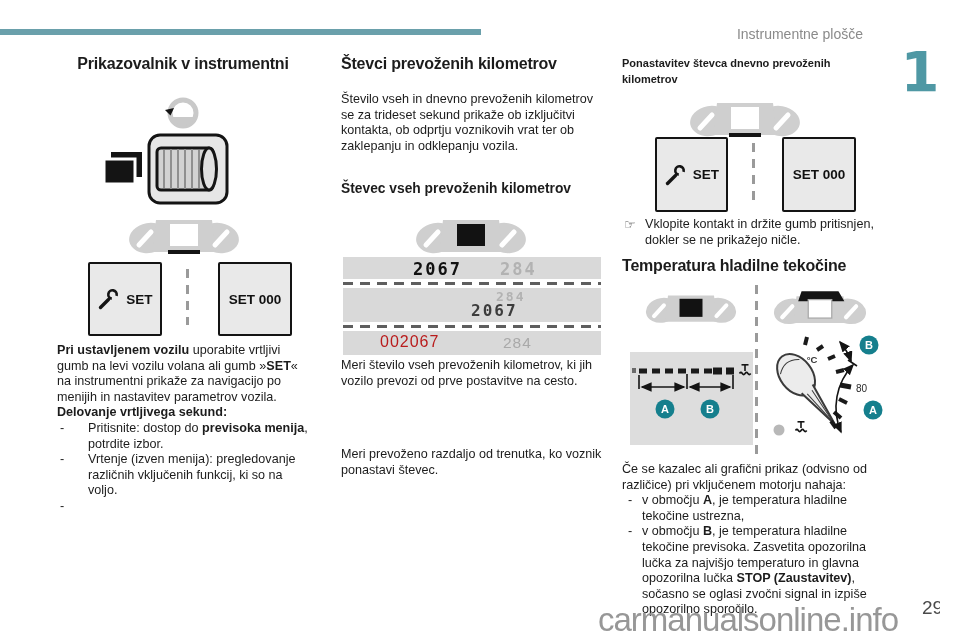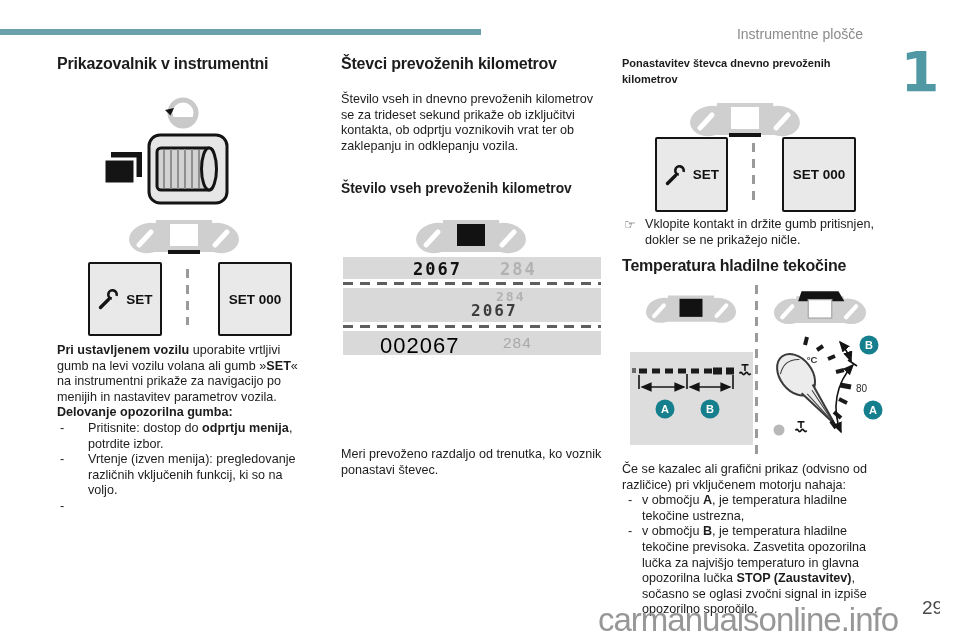--- a/index.html
+++ b/index.html
@@ -46,21 +46,21 @@
 </head>
 <body>
 
 <div id="page">
 
   <div id="tealbar" class="abs"></div>
   <div id="sectionlabel" class="abs">Instrumentne plošče</div>
   <div id="chapter" class="abs">1</div>
 
   <div id="col1" class="col" style="left:57px;top:55px;width:252px;height:560px">
-    <div class="h-lg" style="">Prikazovalnik v instrumentni</div>
+    <div class="h-lg" style="text-align:center">Prikazovalnik v instrumentni</div>
 
     <svg class="abs" style="left:104px;top:41px" width="44" height="36" viewBox="0 0 44 36">
       <circle cx="22" cy="17" r="13" fill="none" stroke="#c9c9c9" stroke-width="5"></circle>
       <path d="M10.5 21 a12 12 0 0 0 23 0 z" fill="#c9c9c9"></path>
       <path d="M4 14 l9 -2 -3.5 7.5 z" fill="#141414"></path>
     </svg>
 
     <svg class="abs" style="left:45px;top:95px" width="42" height="38" viewBox="0 0 42 38">
       <rect x="9" y="2" width="31" height="25" fill="#141414"></rect>
       <rect x="2" y="9" width="31" height="25" fill="#141414" stroke="#fff" stroke-width="3"></rect>
@@ -98,39 +98,39 @@
       </svg>
       <span>SET</span>
     </div>
     <div class="vdash" style="left:129px;top:214px;height:56px"></div>
     <div class="setbox" style="left:161px;top:207px;width:70px;height:70px">
       <span>SET 000</span>
     </div>
 
     <div class="abs" style="left:0;top:288px;width:253px">
       <p class="bd"><b>Pri ustavljenem vozilu</b><span> uporabite vrtljivi gumb na levi vozilu volana ali gumb »</span><b>SET</b><span>« na instrumentni prikaže za navigacijo po menijih in nastavitev parametrov vozila.</span></p>
-      <div class="bd bold">Delovanje opozorilna gumba:</div>
-      <div class="bul">
-        <span class="dash bd">-</span>
-        <span class="bd"><span>Pritisnite: dostop do </span><b>odprtju menija</b><span>, potrdite izbor.</span></span>
+      <div class="bd bold">Delovanje vrtljivega sekund:</div>
+      <div class="bul">
+        <span class="dash bd">-</span>
+        <span class="bd"><span>Pritisnite: dostop do </span><b>previsoka menija</b><span>, potrdite izbor.</span></span>
       </div>
       <div class="bul">
         <span class="dash bd">-</span>
         <span class="bd">Vrtenje (izven menija): pregledovanje različnih vključenih funkcij, ki so na voljo.</span>
       </div>
       <div class="bul">
         <span class="dash bd">-</span>
       </div>
     </div>
   </div>
 
   <div id="col2" class="col" style="left:341px;top:55px;width:262px;height:560px">
     <div class="h-lg">Števci prevoženih kilometrov</div>
     <p class="bd abs" style="left:0;top:37px;width:262px">Število vseh in dnevno prevoženih kilometrov se za trideset sekund prikaže ob izključitvi kontakta, ob odprtju voznikovih vrat ter ob zaklepanju in odklepanju vozila.</p>
-    <div class="h-md abs" style="left:0;top:126px">Število vseh prevoženih kilometrov</div>
+    <div class="h-md abs" style="left:0;top:126px">Števec vseh prevoženih kilometrov</div>
 
     <svg class="abs cluster dark" style="left:74px;top:157px" width="112" height="44" viewBox="0 0 112 44">
       <ellipse cx="21" cy="26" rx="20" ry="15" fill="#cfcfcf" transform="rotate(-10 21 26)"></ellipse>
       <ellipse cx="91" cy="26" rx="20" ry="15" fill="#cfcfcf" transform="rotate(10 91 26)"></ellipse>
       <path d="M28 8 L84 8 L88 40 L24 40 Z" fill="#cfcfcf"></path>
       <line x1="11" y1="33" x2="23" y2="20" stroke="#fff" stroke-width="5" stroke-linecap="round"></line>
       <line x1="87" y1="33" x2="99" y2="20" stroke="#fff" stroke-width="5" stroke-linecap="round"></line>
       <path class="topcap" d="M34 2 L78 2 L85 14 L30 14 Z" fill="#141414"></path>
       <rect class="disp" x="42" y="12" width="28" height="22"></rect>
       <rect class="under" x="40" y="38" width="32" height="4" fill="#141414"></rect>
@@ -141,25 +141,26 @@
         <span class="abs digital" style="left:70px;top:2px;font-size:17px;color:#111">2067</span>
         <span class="abs digital gray" style="left:157px;top:2px;font-size:17px">284</span>
       </div>
       <div class="hdash"></div>
       <div class="strip" style="height:34px">
         <span class="abs digital gray" style="left:153px;top:1px;font-size:13px">284</span>
         <span class="abs digital" style="left:128px;top:13px;font-size:16px;color:#3d3d3d">2067</span>
       </div>
       <div class="hdash"></div>
       <div class="strip" style="height:24px">
-        <span class="abs" style="left:37px;top:2px;font-size:22px;color:#000000;letter-spacing:1px">002067</span>
+        <span class="abs" style="left:37px;top:2px;font-size:16px;color:#b91c1c;letter-spacing:1px">002067</span>
         <span class="abs" style="left:160px;top:3px;font-size:15.5px;color:#a9a9a9;letter-spacing:1px">284</span>
       </div>
     </div>
 
+    <p class="bd abs" style="left:0;top:303px;width:262px">Meri število vseh prevoženih kilometrov, ki jih vozilo prevozi od prve postavitve na cesto.</p>
     <p class="bd abs" style="left:0;top:392px;width:262px">Meri prevoženo razdaljo od trenutka, ko voznik ponastavi števec.</p>
   </div>
 
   <div id="col3" class="col" style="left:622px;top:55px;width:268px;height:570px">
     <div class="h-sm" style="width:262px">Ponastavitev števca dnevno prevoženih kilometrov</div>
 
     <svg class="abs cluster underline" style="left:67px;top:40px" width="112" height="44" viewBox="0 0 112 44">
       <ellipse cx="21" cy="26" rx="20" ry="15" fill="#cfcfcf" transform="rotate(-10 21 26)"></ellipse>
       <ellipse cx="91" cy="26" rx="20" ry="15" fill="#cfcfcf" transform="rotate(10 91 26)"></ellipse>
       <path d="M28 8 L84 8 L88 40 L24 40 Z" fill="#cfcfcf"></path>

